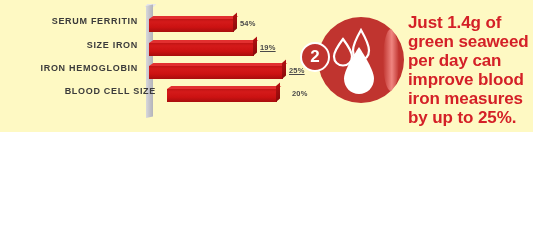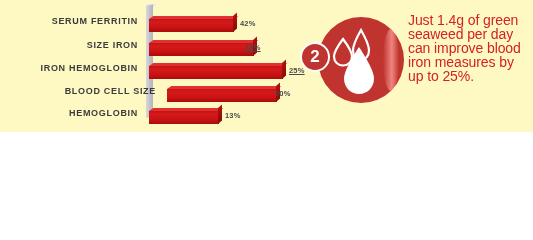--- a/index.html
+++ b/index.html
@@ -172,85 +172,76 @@
     margin-top: -1px;
   }
 
   
   #callout {
     position: absolute;
     left: 408px;
     top: 13px;
     width: 122px;
     color: #d42027;
-    font-size: 14px;
-    font-weight: normal;
-    line-height: 14px;
+    font-size: 17px;
+    font-weight: bold;
+    line-height: 19px;
     letter-spacing: -0.1px;
   }
 </style>
 </head>
 <body>
 
 <div id="infographic">
 
   <div id="chart-panel">
 
     <div id="axis-wall-top"></div>
     <div id="axis-wall"></div>
 
     <div class="chart-row" style="top:14px; width:300px;">
       <div class="bar-label" style="left:8px; top:1px; width:130px;">SERUM FERRITIN</div>
       <div class="bar-wrap" style="left:149px; top:5px; width:85px;">
         <div class="bar-top"></div>
         <div class="bar-face"></div>
         <div class="bar-cap"></div>
       </div>
-      <div class="bar-value" style="left:240px; top:5px;">42%</div>
+      <div class="bar-value" style="left:240px; top:5px;">54%</div>
     </div>
 
     <div class="chart-row" style="top:37px; width:300px;">
       <div class="bar-label" style="left:8px; top:2px; width:130px;">SIZE IRON</div>
       <div class="bar-wrap" style="left:149px; top:6px; width:105px;">
         <div class="bar-top"></div>
         <div class="bar-face"></div>
         <div class="bar-cap"></div>
       </div>
-      <div class="bar-value" style="left:245px; top:6px;text-decoration:underline;">19%</div>
+      <div class="bar-value" style="left:260px; top:6px;text-decoration:underline;">19%</div>
     </div>
 
     <div class="chart-row" style="top:60px; width:300px;">
       <div class="bar-label" style="left:0px; top:2px; width:138px;">IRON HEMOGLOBIN</div>
       <div class="bar-wrap" style="left:149px; top:6px; width:134px;">
         <div class="bar-top"></div>
         <div class="bar-face"></div>
         <div class="bar-cap"></div>
       </div>
       <div class="bar-value" style="left:289px; top:6px;text-decoration:underline;">25%</div>
     </div>
 
     <div class="chart-row" style="top:83px; width:300px;margin-left:18px;">
       <div class="bar-label" style="left:6px; top:2px; width:132px;">BLOOD CELL SIZE</div>
       <div class="bar-wrap" style="left:149px; top:6px; width:110px;">
         <div class="bar-top"></div>
         <div class="bar-face"></div>
         <div class="bar-cap"></div>
       </div>
-      <div class="bar-value" style="left:257px; top:6px;">20%</div>
-    </div>
-
-    <div class="chart-row" style="top:105px; width:300px;">
-      <div class="bar-label" style="left:8px; top:2px; width:130px;">HEMOGLOBIN</div>
-      <div class="bar-wrap" style="left:149px; top:6px; width:70px;">
-        <div class="bar-top"></div>
-        <div class="bar-face"></div>
-        <div class="bar-cap"></div>
-      </div>
-      <div class="bar-value" style="left:225px; top:6px;">13%</div>
-    </div>
+      <div class="bar-value" style="left:274px; top:6px;">20%</div>
+    </div>
+
 
   </div>
 
   <div id="badge-panel">
 
     <div id="circle-main">
       <div id="circle-highlight"></div>
 
       <svg id="droplets" viewBox="0 0 86 86">
 

